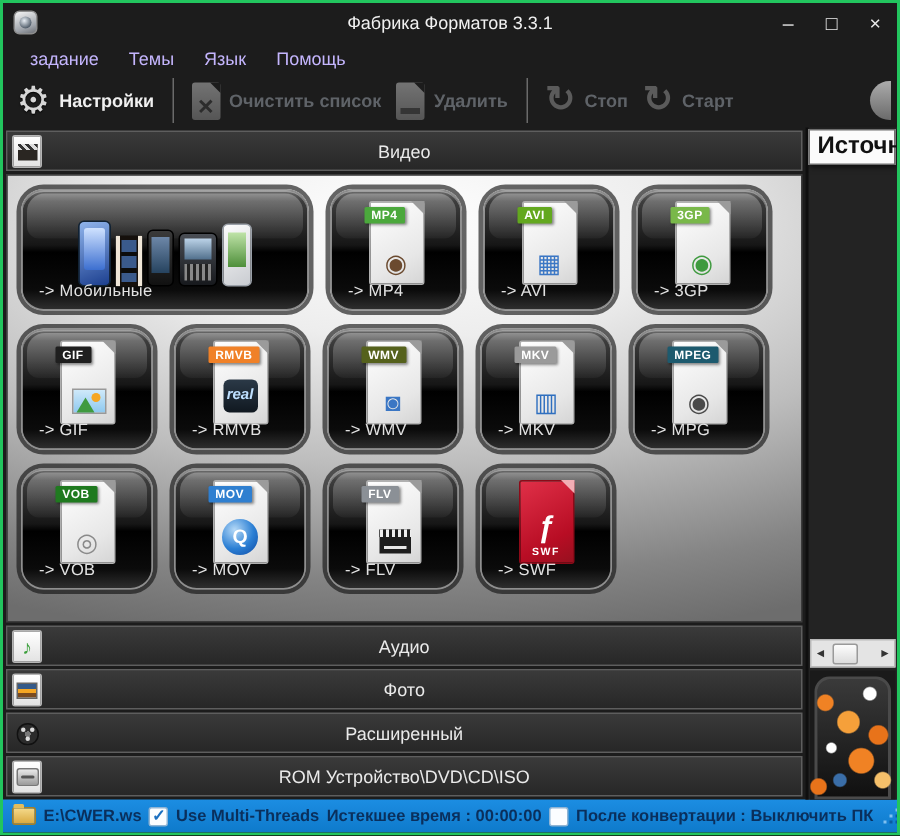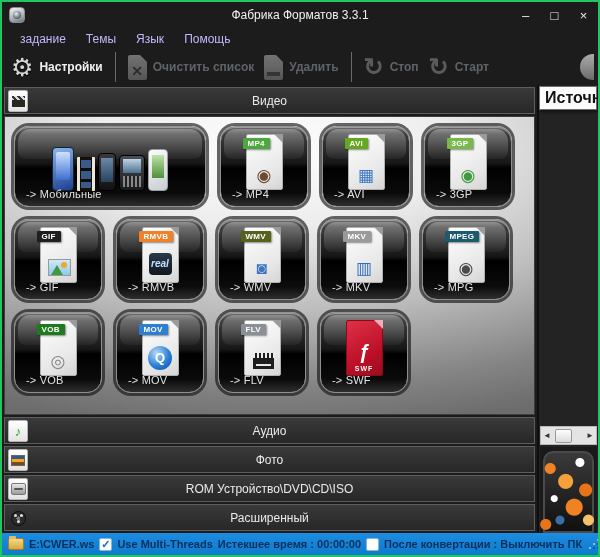--- a/index.html
+++ b/index.html
@@ -320,30 +320,30 @@
           </div>
         <span class="s-label">Аудио</span>
       </div>
       <div class="section-bar">
         <div class="s-icon">
             <div class="mini-photo"></div>
           </div>
         <span class="s-label">Фото</span>
       </div>
       <div class="section-bar">
+        <div class="s-icon" style="background:none;border:none">
+            <div class="mini-reel"></div>
+          </div>
+        <span class="s-label">Расширенный</span>
+      </div>
+      <div class="section-bar">
         <div class="s-icon">
             <div class="mini-rom"></div>
           </div>
         <span class="s-label">ROM Устройство\DVD\CD\ISO</span>
-      </div>
-      <div class="section-bar">
-        <div class="s-icon" style="background:none;border:none">
-            <div class="mini-reel"></div>
-          </div>
-        <span class="s-label">Расширенный</span>
       </div>
 
     </div>
 
     <div class="right-panel">
       <div class="tooltip">Источник</div>
       <div class="hscroll">
         <span class="hs-arrow">◄</span>
         <div class="hs-thumb"></div>
         <span class="hs-arrow">►</span>

